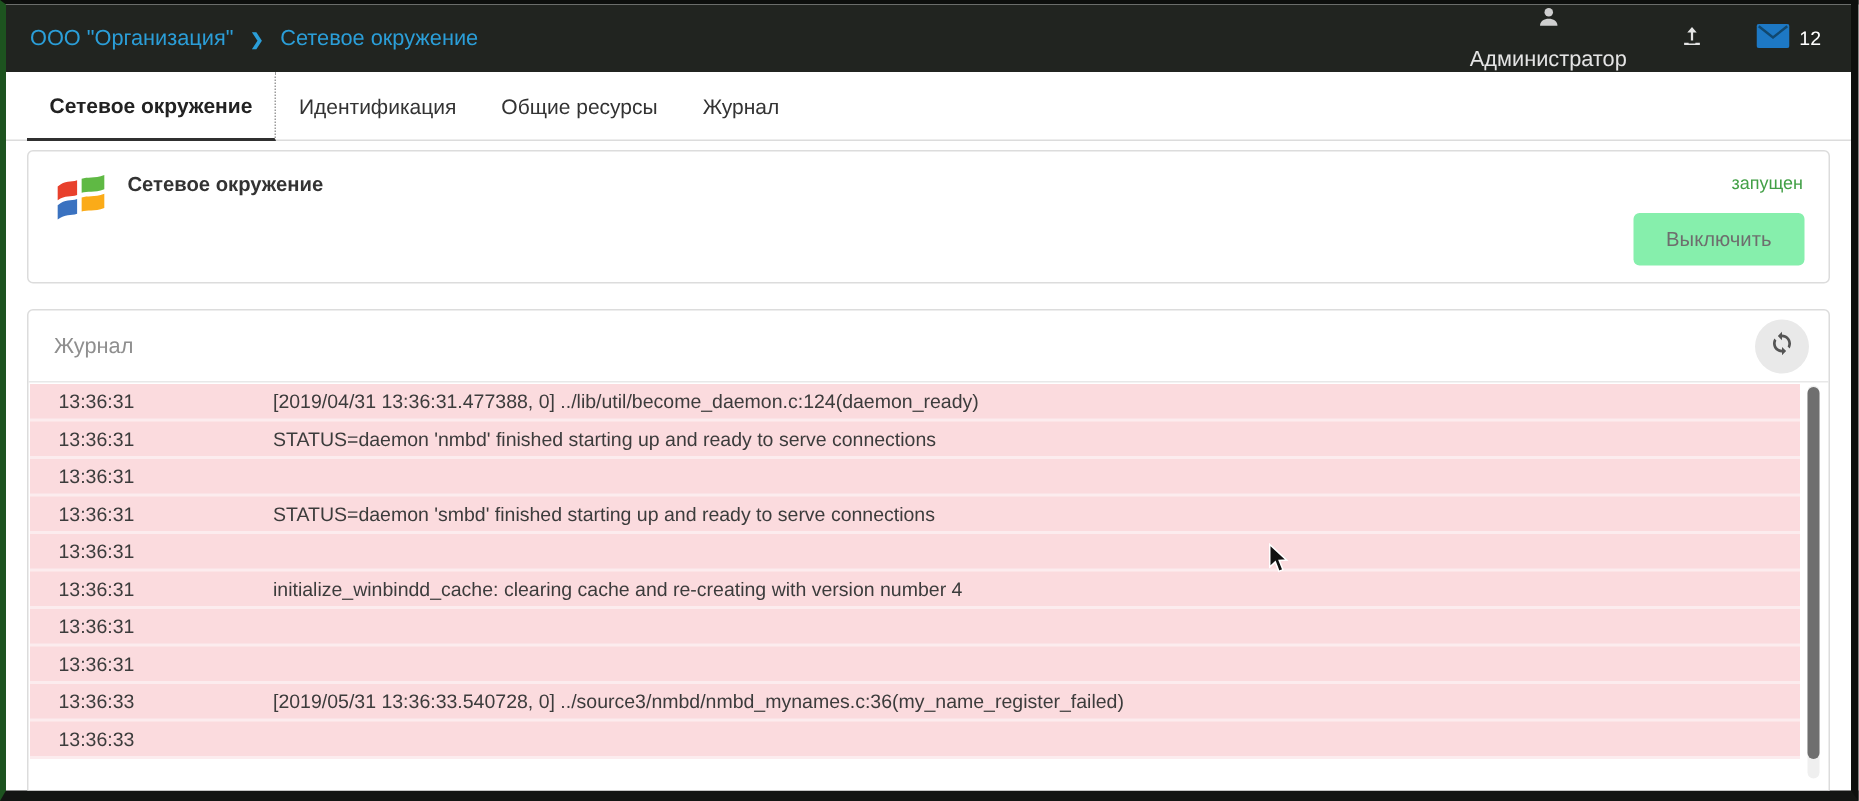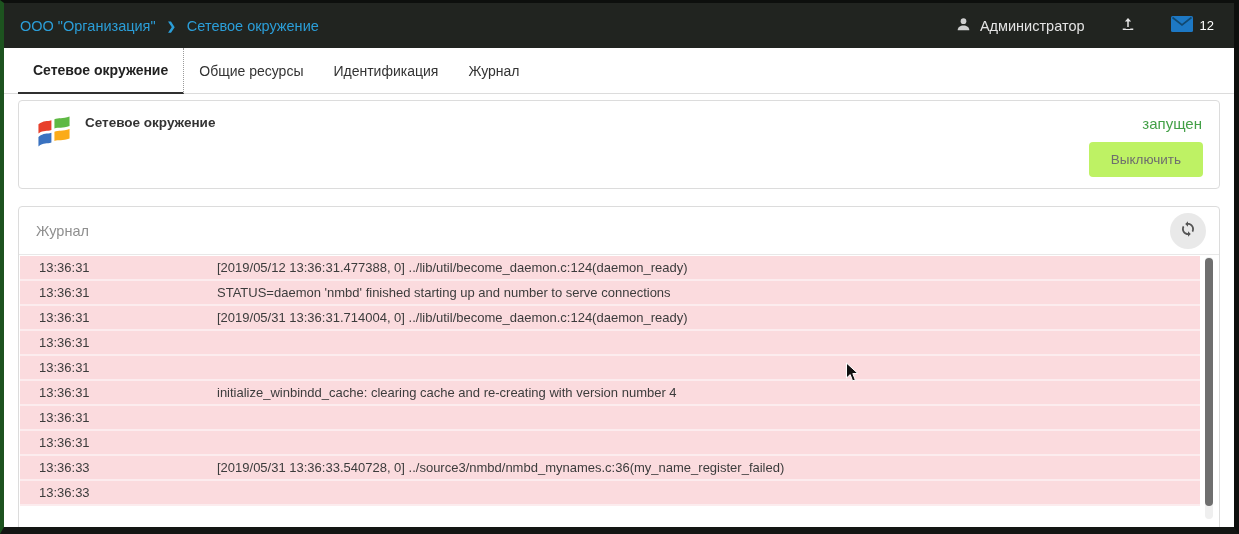--- a/index.html
+++ b/index.html
@@ -18,54 +18,54 @@
   
   .topbar {
     height:45px; background:var(--topbar-bg, #212420);
     display:flex; align-items:center; justify-content:space-between;
     padding:0 20px 0 16px;
   }
   .crumbs { display:flex; align-items:center; gap:11px; font-size:14.5px; color:var(--link-blue, #2b9ed8); }
   .crumb { cursor:pointer; }
   .crumb-sep { font-size:11px; font-weight:bold; transform:translateY(1px); }
   .topbar-right { display:flex; align-items:center; gap:34px; }
-  .user { display:flex; align-items:center; gap:8px; color:#e4e4e4; font-size:14.5px; cursor:pointer; }
+  .user { display:flex; align-items:center; gap:8px; color:#e4e4e4; font-size:14.5px; cursor:pointer;flex-direction:column; }
   .icon-btn { background:none; border:none; padding:0; cursor:pointer; display:flex; align-items:center; }
   .mail { display:flex; align-items:center; gap:7px; color:#fff; font-size:13px; cursor:pointer; }
   
   .tabbar { display:flex; padding-left:14px; height:46px; border-bottom:1px solid #dcdcdc; background:#fff; }
   .tab { display:flex; align-items:center; padding:0 15px; font-size:14px; color:#333; cursor:pointer; margin-bottom:-1px; }
   .tab.active { font-weight:bold; color:#222; border-bottom:2px solid #303030; border-right:1px dotted #9b9b9b; }
   
   .card { margin:0 14px; border:1px solid #dcdcdc; border-radius:4px; background:#fff; }
   .service-card { margin-top:6px; height:89px; position:relative; padding:13px 16px; display:flex; }
   .win-logo { width:38px; height:38px; flex:none; }
   .service-text { margin-left:12px; padding-top:1px; }
   .service-title { font-size:13.5px; font-weight:bold; color:#333; }
   .service-desc { font-size:13.5px; color:#8b8b8b; margin-top:6px; }
-  .status { position:absolute; top:14px; right:17px; font-size:15px; color:var(--status-green, #43a047); }
+  .status { position:absolute; top:14px; right:17px; font-size:12px; color:var(--status-green, #43a047); }
   .toggle-btn {
     position:absolute; right:16px; bottom:11px;
-    background:#bef264; border:none; border-radius:4px;
+    background:#86efac; border:none; border-radius:4px;
     color:#6e6e6e; font-size:13.5px; padding:10px 22px;
     font-family:inherit; cursor:pointer;
   }
   
   .journal-card { margin-top:17px; height:330px; }
   .journal-header { height:48px; display:flex; align-items:center; justify-content:space-between; padding:0 13px 0 17px; border-bottom:1px solid #e8e8e8; }
   .journal-title { color:#8f8f8f; font-size:14.5px; }
   .refresh-btn { width:36px; height:36px; border-radius:50%; background:#e9e9e9; border:none; display:flex; align-items:center; justify-content:center; cursor:pointer; }
   .log-area { position:relative; padding:1px 19px 0 1px; }
   .log-row {
     display:flex; align-items:center; height:25px;
     background:var(--row-pink, #fbdbde);
     border-bottom:2px solid var(--row-separator, #fcecee);
     font-size:13px; color:#3c3c3c;
   }
-  .log-time { flex:none; width:197px; padding-left:19px; }
+  .log-time { flex:none; width:162px; padding-left:19px; }
   .log-msg { flex:1; white-space:nowrap; overflow:hidden; padding-right:10px; }
   .scroll-track { position:absolute; top:2px; right:6px; width:8px; height:262px; background:#efefef; border-radius:4px; }
   .scroll-thumb { position:absolute; top:1px; left:0; width:8px; height:248px; background:var(--thumb-gray, #6f6f6f); border-radius:4px; cursor:pointer; }
   
   .cursor { position:absolute; left:841px; top:359px; pointer-events:none; }
 </style>
 </head>
 <body>
 
 <header class="topbar">
@@ -104,25 +104,25 @@
   </div>
 </header>
 
 <nav class="tabbar">
 
     <div class="tab active">
       <span>Сетевое окружение</span>
     </div>
 
     <div class="tab">
+      <span>Идентификация</span>
+    </div>
+
+    <div class="tab">
       <span>Общие ресурсы</span>
-    </div>
-
-    <div class="tab">
-      <span>Идентификация</span>
     </div>
 
     <div class="tab">
       <span>Журнал</span>
     </div>
   </nav>
 
 <section class="card service-card">
   <span class="win-logo">
     <svg width="38" height="38" viewBox="0 0 44 44">
@@ -151,35 +151,35 @@
       </span>
     </button>
   </div>
   <div class="log-area">
     <div class="scroll-track">
       <div class="scroll-thumb"></div>
     </div>
 
       <div class="log-row">
         <span class="log-time">13:36:31</span>
-        <span class="log-msg">[2019/05/12 13:36:31.477388, 0] ../lib/util/become_daemon.c:124(daemon_ready)</span>
-      </div>
-
-      <div class="log-row">
-        <span class="log-time">13:36:31</span>
-        <span class="log-msg">STATUS=daemon 'nmbd' finished starting up and number to serve connections</span>
-      </div>
-
-      <div class="log-row">
-        <span class="log-time">13:36:31</span>
-        <span class="log-msg">[2019/05/31 13:36:31.714004, 0] ../lib/util/become_daemon.c:124(daemon_ready)</span>
-      </div>
-
-      <div class="log-row">
-        <span class="log-time">13:36:31</span>
+        <span class="log-msg">[2019/04/31 13:36:31.477388, 0] ../lib/util/become_daemon.c:124(daemon_ready)</span>
+      </div>
+
+      <div class="log-row">
+        <span class="log-time">13:36:31</span>
+        <span class="log-msg">STATUS=daemon 'nmbd' finished starting up and ready to serve connections</span>
+      </div>
+
+      <div class="log-row">
+        <span class="log-time">13:36:31</span>
+      </div>
+
+      <div class="log-row">
+        <span class="log-time">13:36:31</span>
+        <span class="log-msg">STATUS=daemon 'smbd' finished starting up and ready to serve connections</span>
       </div>
 
       <div class="log-row">
         <span class="log-time">13:36:31</span>
       </div>
 
       <div class="log-row">
         <span class="log-time">13:36:31</span>
         <span class="log-msg">initialize_winbindd_cache: clearing cache and re-creating with version number 4</span>
       </div>

